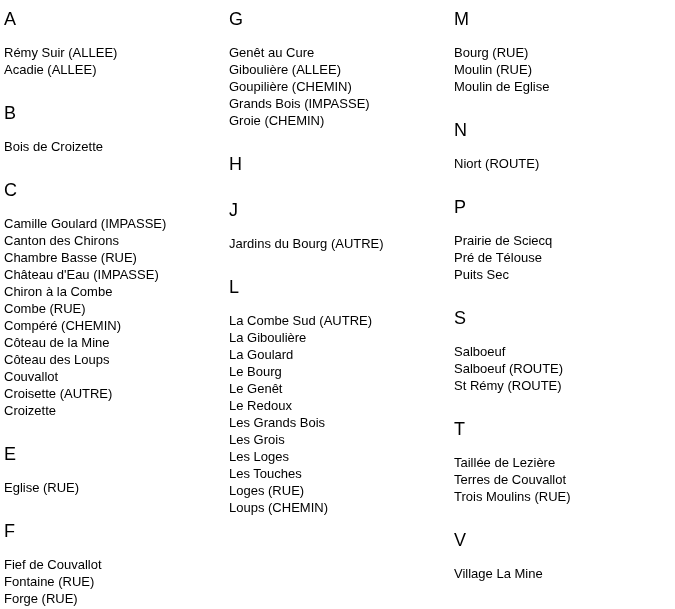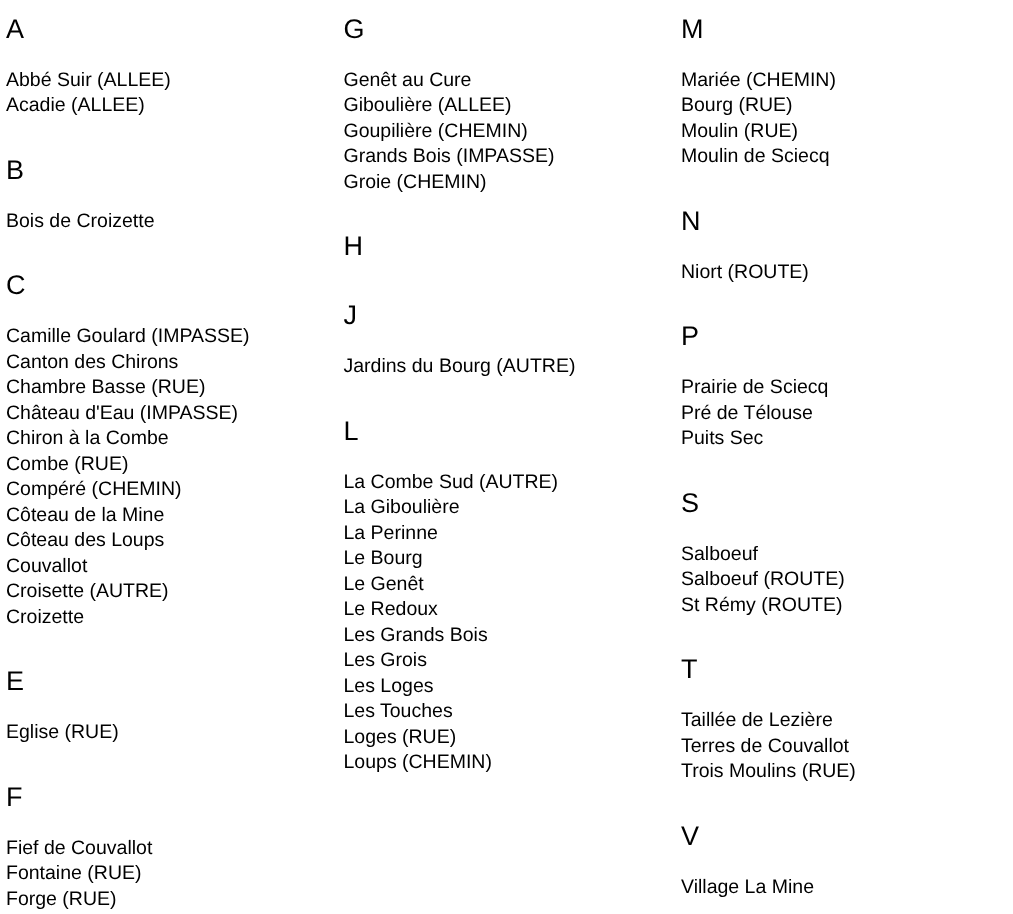--- a/index.html
+++ b/index.html
@@ -41,21 +41,21 @@
     line-height: 17px;
     white-space: nowrap;
   }
 </style>
 </head>
 <body>
 
 <div class="index-wrap" id="index-wrap">
     <div class="col">
       <div class="letter">A</div>
-      <div class="item">Abbé Suir (ALLEE)</div>
+      <div class="item">Rémy Suir (ALLEE)</div>
       <div class="item">Acadie (ALLEE)</div>
       <div class="letter">B</div>
       <div class="item">Bois de Croizette</div>
       <div class="letter">C</div>
       <div class="item">Camille Goulard (IMPASSE)</div>
       <div class="item">Canton des Chirons</div>
       <div class="item">Chambre Basse (RUE)</div>
       <div class="item">Château d'Eau (IMPASSE)</div>
       <div class="item">Chiron à la Combe</div>
       <div class="item">Combe (RUE)</div>
@@ -78,37 +78,36 @@
       <div class="item">Giboulière (ALLEE)</div>
       <div class="item">Goupilière (CHEMIN)</div>
       <div class="item">Grands Bois (IMPASSE)</div>
       <div class="item">Groie (CHEMIN)</div>
       <div class="letter">H</div>
       <div class="letter">J</div>
       <div class="item">Jardins du Bourg (AUTRE)</div>
       <div class="letter">L</div>
       <div class="item">La Combe Sud (AUTRE)</div>
       <div class="item">La Giboulière</div>
-      <div class="item">La Perinne</div>
+      <div class="item">La Goulard</div>
       <div class="item">Le Bourg</div>
       <div class="item">Le Genêt</div>
       <div class="item">Le Redoux</div>
       <div class="item">Les Grands Bois</div>
       <div class="item">Les Grois</div>
       <div class="item">Les Loges</div>
       <div class="item">Les Touches</div>
       <div class="item">Loges (RUE)</div>
       <div class="item">Loups (CHEMIN)</div>
     </div>
     <div class="col">
       <div class="letter">M</div>
-      <div class="item">Mariée (CHEMIN)</div>
       <div class="item">Bourg (RUE)</div>
       <div class="item">Moulin (RUE)</div>
-      <div class="item">Moulin de Sciecq</div>
+      <div class="item">Moulin de Eglise</div>
       <div class="letter">N</div>
       <div class="item">Niort (ROUTE)</div>
       <div class="letter">P</div>
       <div class="item">Prairie de Sciecq</div>
       <div class="item">Pré de Télouse</div>
       <div class="item">Puits Sec</div>
       <div class="letter">S</div>
       <div class="item">Salboeuf</div>
       <div class="item">Salboeuf (ROUTE)</div>
       <div class="item">St Rémy (ROUTE)</div>

